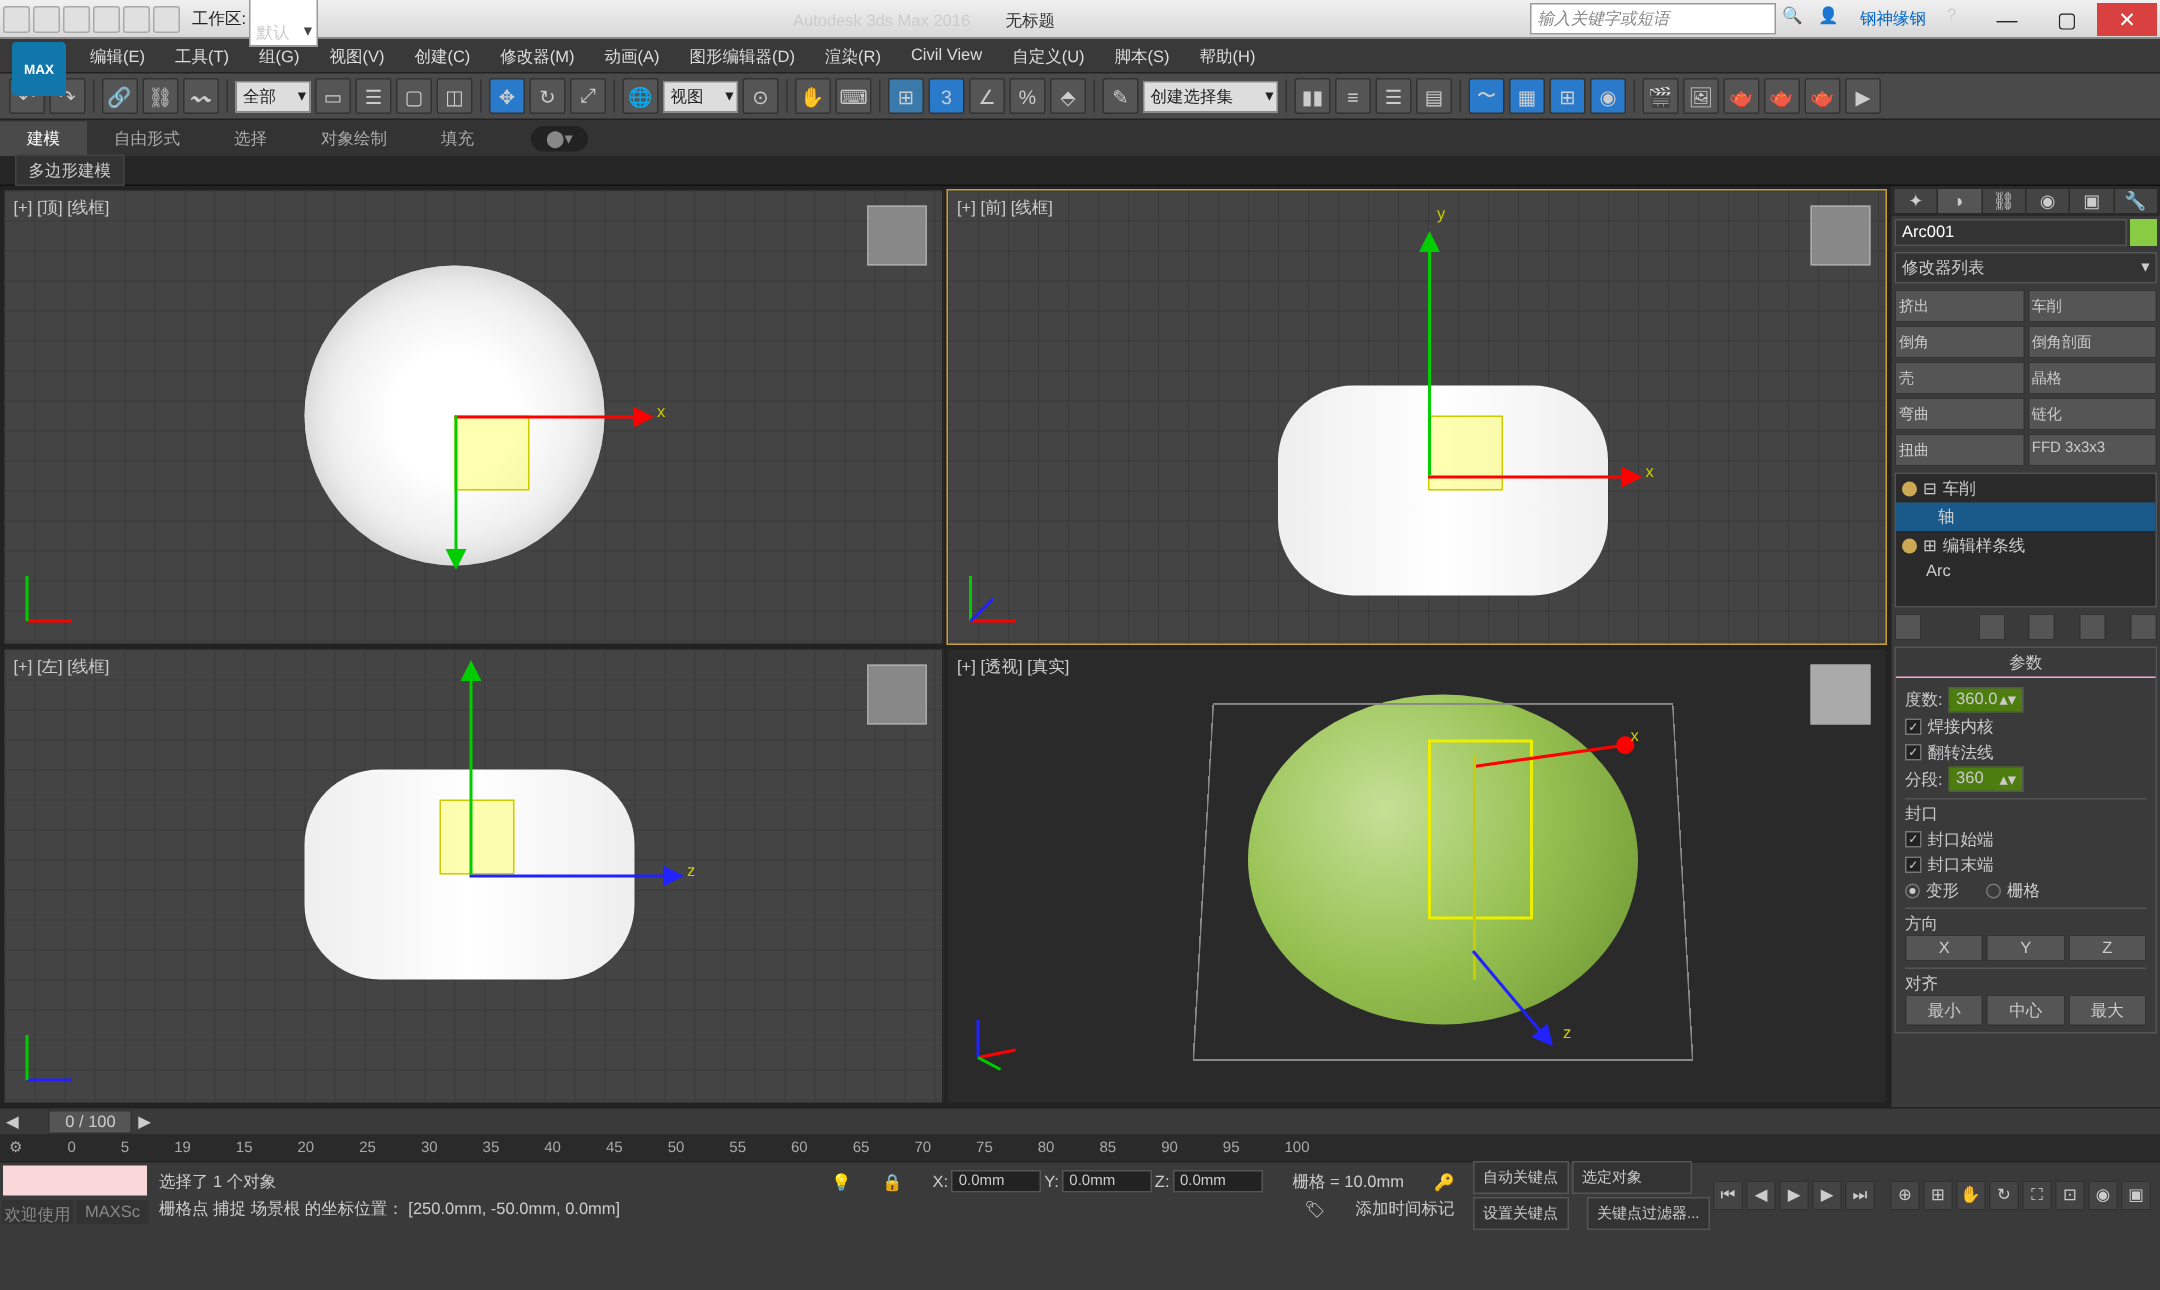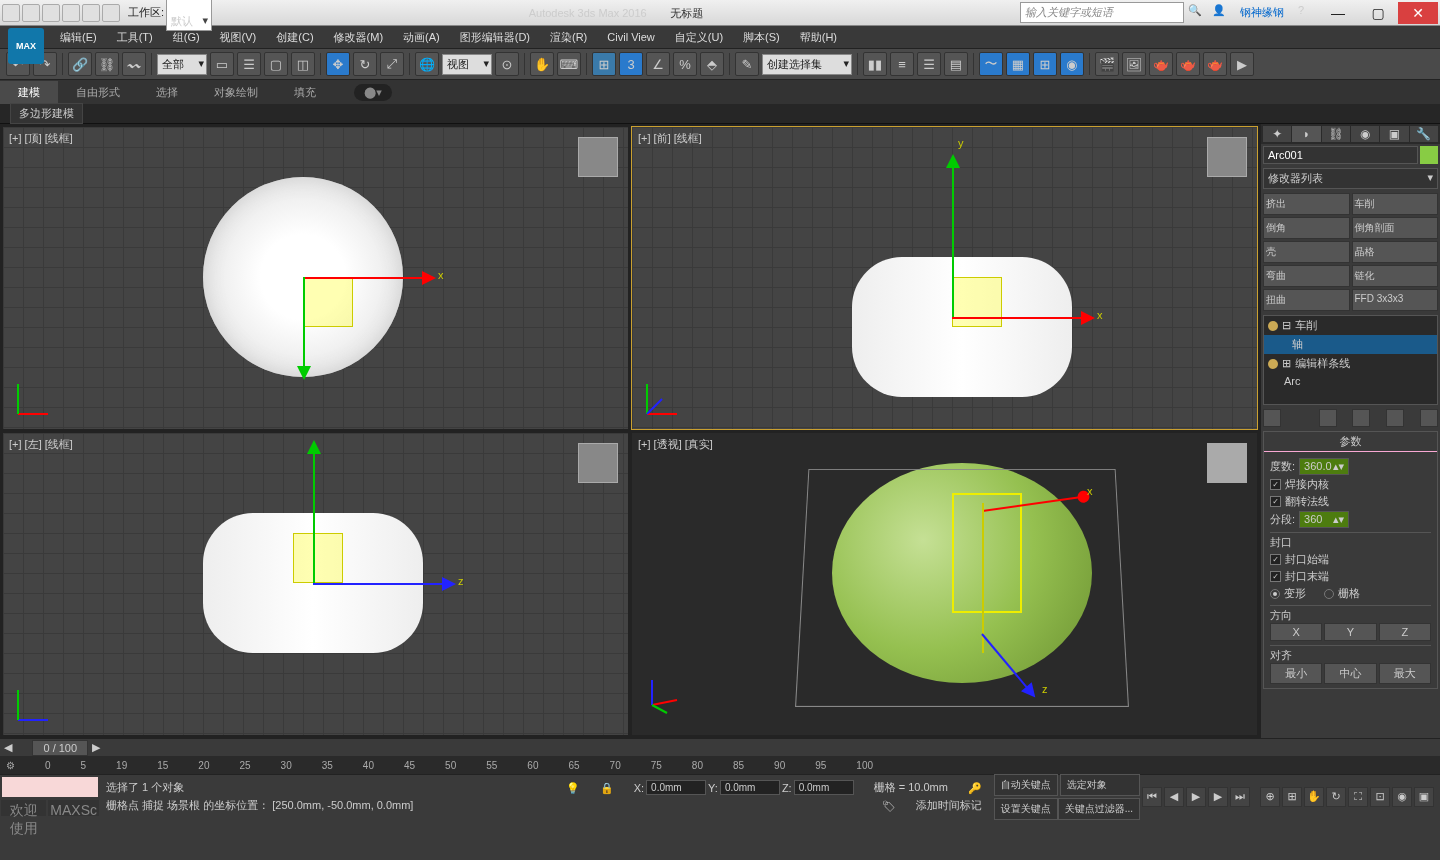--- a/index.html
+++ b/index.html
@@ -77,21 +77,21 @@
 .cp-rollout .btn3{display:flex;gap:2px}
 .cp-rollout .btn3 .b{flex:1;background:#555;border:1px solid #333;text-align:center;padding:2px}
 .timeslider{height:18px;background:#3a3a3a;display:flex;align-items:center;border-top:1px solid #222}
 .timeslider .handle{background:#555;border:1px solid #333;padding:1px 10px;margin-left:20px}
 .trackbar{height:18px;background:#2a2a2a;display:flex;align-items:center;padding:0 6px;gap:30px;overflow:hidden}
 .trackbar .tick{color:#aaa;font-size:10px}
 .status{height:44px;background:#3a3a3a;border-top:1px solid #222;display:flex}
 .status .left{width:100px;display:flex;flex-direction:column}
 .status .left .sw{height:20px;background:#f8d8d8;margin:2px}
 .status .left .row2{display:flex;height:18px}
-.status .left .row2 div{flex:1;text-align:center;padding:2px;font-size:14px;color:#888;background:#333;margin:1px}
+.status .left .row2 div{flex:1;text-align:center;padding:2px;font-size:11px;color:#888;background:#333;margin:1px}
 .status .mid{flex:1;display:flex;flex-direction:column;padding:2px 6px}
 .status .mid .r{height:18px;display:flex;align-items:flex-end;gap:20px;color:#ccc;font-size:10px}
 .status .coords{display:flex;align-items:center;gap:2px}
 .status .coords .cf{background:#222;border:1px solid #555;padding:1px 4px;width:60px;font-size:10px}
 .status .right{display:flex;align-items:center;gap:2px;padding:0 6px}
 .status .autokey{background:#333;border:1px solid #555;padding:3px 6px;font-size:10px}
 .status .playb{width:20px;height:20px;background:#444;border:1px solid #333;display:flex;align-items:center;justify-content:center}
 </style>
 </head>
 <body>
@@ -493,21 +493,21 @@
       <span>🏷</span>
       <span>添加时间标记</span>
     </div>
   </div>
   <div class="right">
     <div style="display:flex;flex-direction:column;gap:2px">
       <div style="display:flex;gap:2px">
         <div class="autokey">自动关键点</div>
         <div class="autokey" style="min-width:80px">选定对象</div>
       </div>
-      <div style="display:flex;gap:0">
+      <div style="display:flex;gap:12px">
         <div class="autokey">设置关键点</div>
         <div class="autokey">关键点过滤器...</div>
       </div>
     </div>
     <div class="playb">⏮</div>
     <div class="playb">◀</div>
     <div class="playb">▶</div>
     <div class="playb">▶</div>
     <div class="playb">⏭</div>
     <div style="width:6px"></div>

